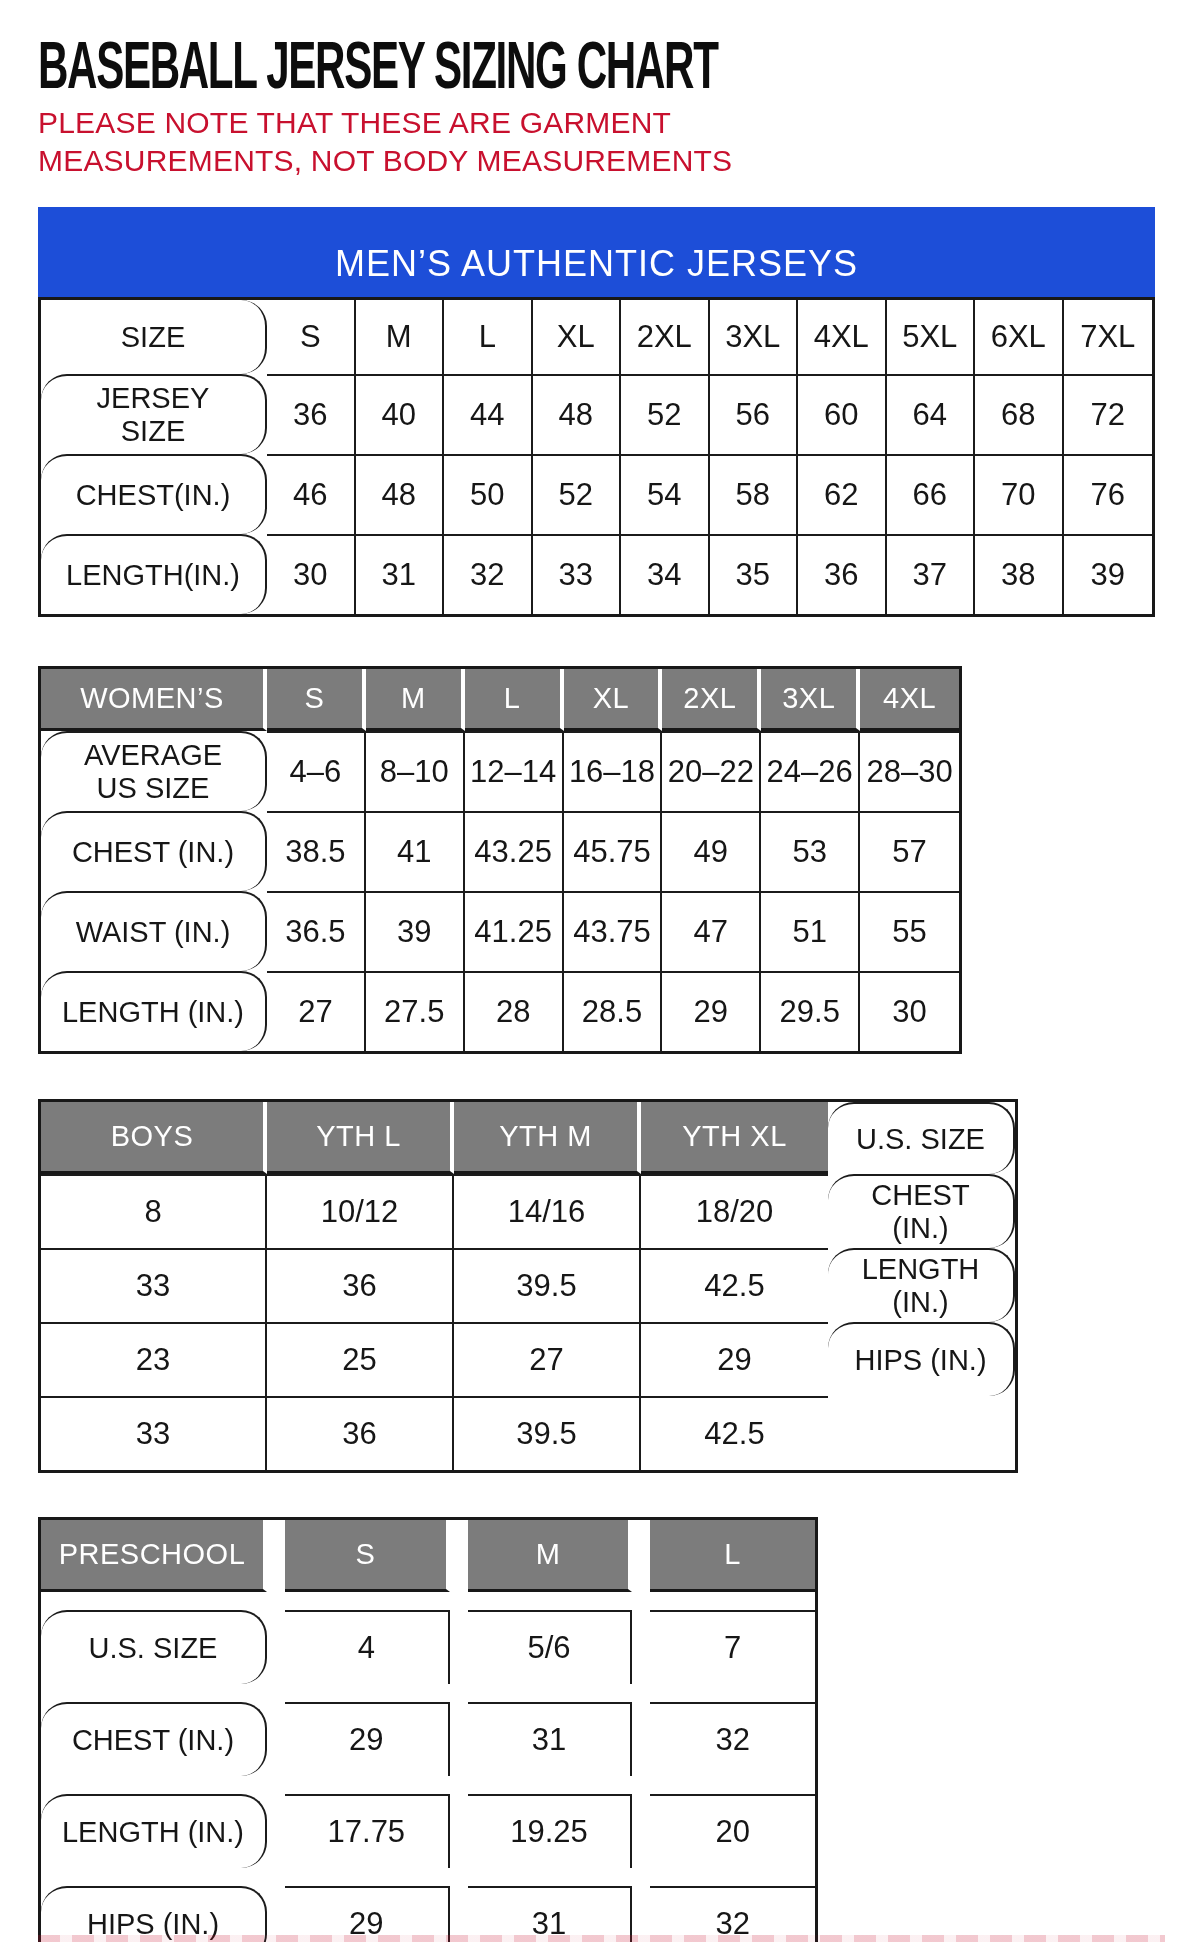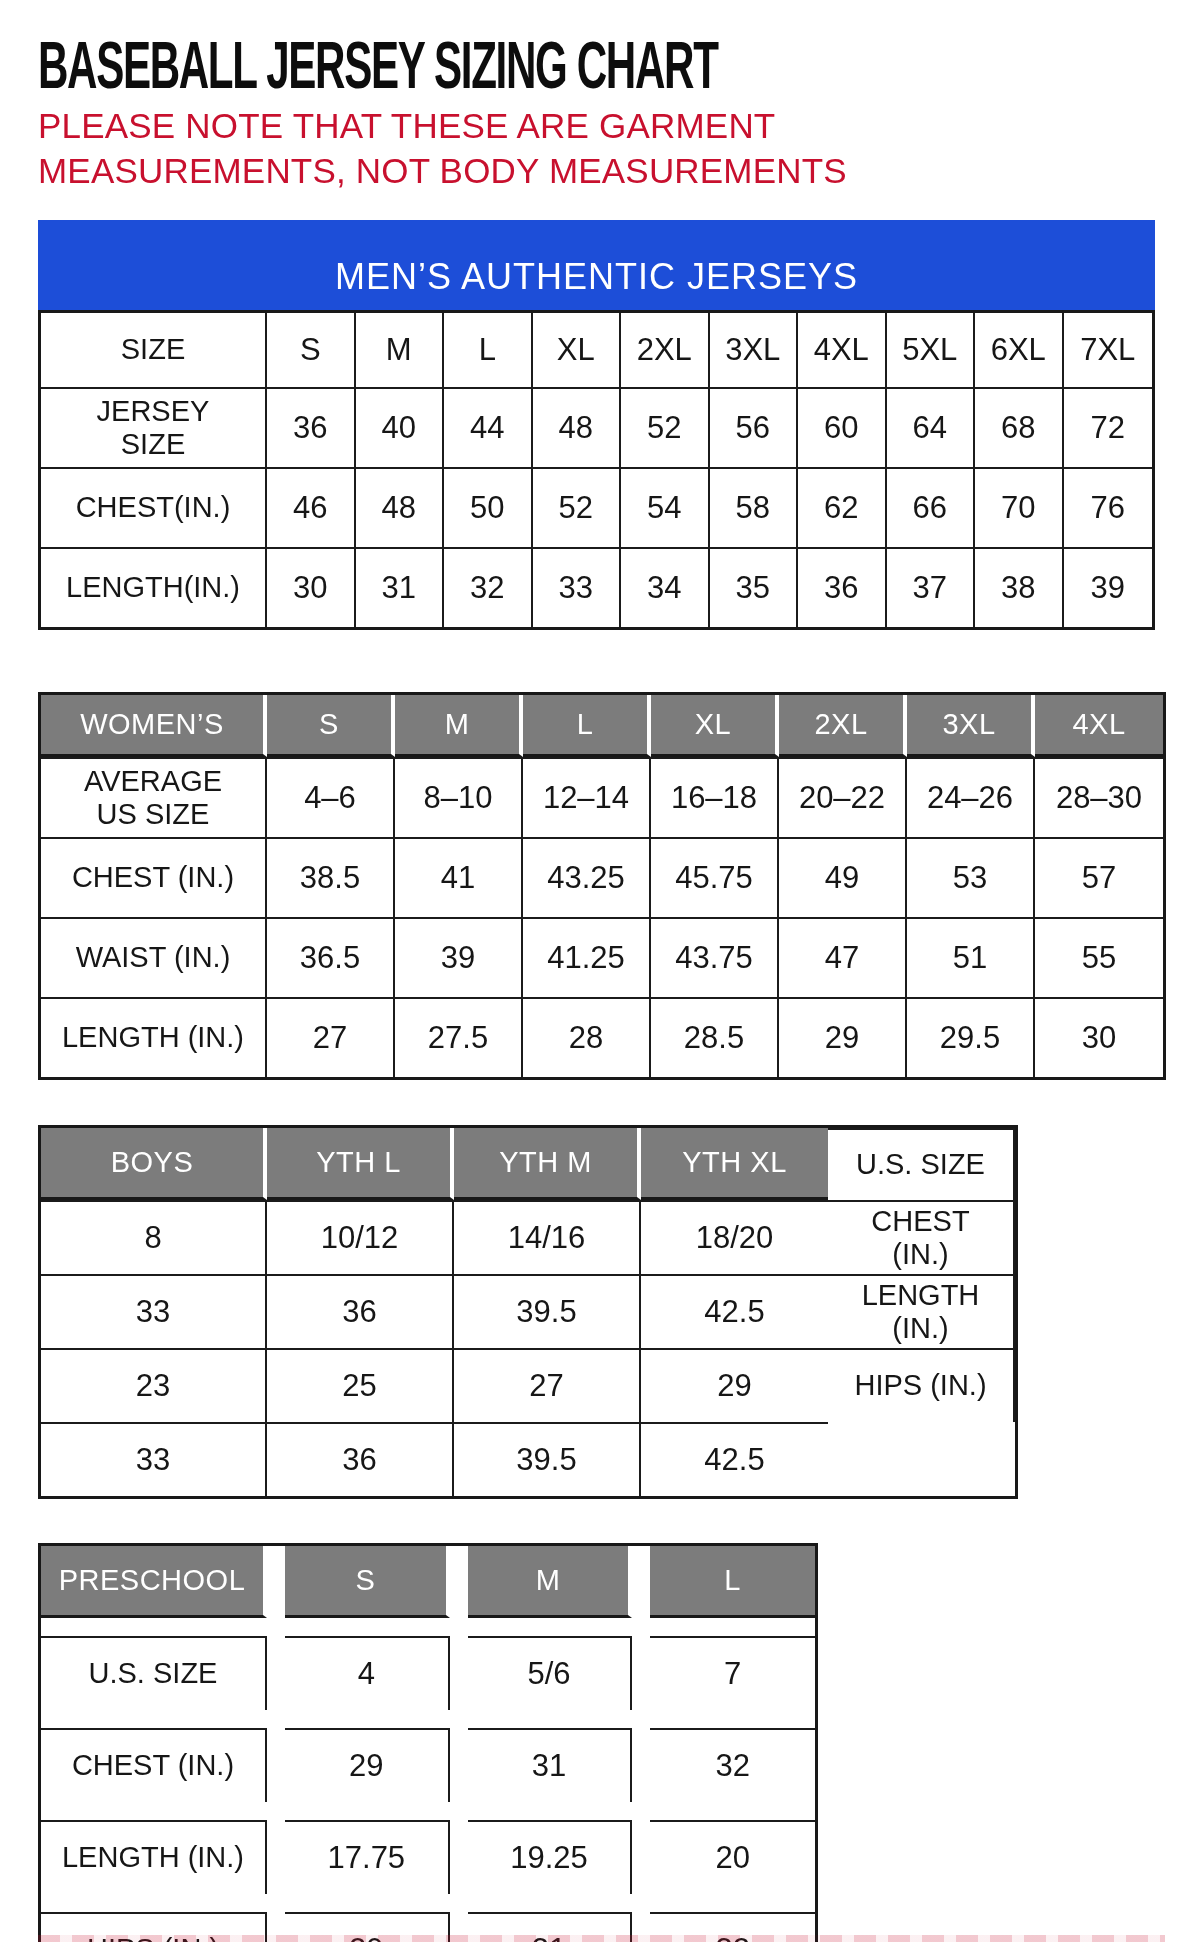--- a/index.html
+++ b/index.html
@@ -14,55 +14,55 @@
   .page-title {
     display:inline-block;
     font-size:62px; font-weight:800; letter-spacing:-2px; line-height:1;
     color:#0d0d0d; white-space:nowrap;
     transform:scaleX(0.68) scaleY(1.08); transform-origin:left top;
     margin-top:6px; height:58px;
   }
   
   .note {
     margin-top:14px; max-width:900px;
-    font-size:35px; line-height:1.28; color:#c8102e; letter-spacing:0.2px;
+    font-size:30px; line-height:1.28; color:#c8102e; letter-spacing:0.2px;
   }
 
   
   .banner {
     margin-top:26px; width:1117px; height:90px; box-sizing:border-box;
     background:#1d4ed8; color:#ffffff;
     display:flex; align-items:flex-end; justify-content:center;
     padding-bottom:12px; font-size:36px; letter-spacing:1px;
   }
 
   
   .sizing-table {
     display:grid; box-sizing:border-box;
     border:3px solid #181818; background:#ffffff;
   }
   .t-mens      { width:1117px; grid-template-columns:226px repeat(10,1fr); grid-template-rows:74px 80px 80px 80px; }
-  .t-womens    { width:1128px;  grid-template-columns:226px repeat(7,1fr);  grid-template-rows:62px 80px 80px 80px 80px; margin-top:62px; }
+  .t-womens    { width:924px;  grid-template-columns:226px repeat(7,1fr);  grid-template-rows:62px 80px 80px 80px 80px; margin-top:49px; }
   .t-boys      { width:980px;  grid-template-columns:226px repeat(4,1fr);  grid-template-rows:72px 74px 74px 74px 74px; margin-top:45px; }
   .t-preschool { width:780px;  grid-template-columns:226px repeat(3,1fr);  grid-template-rows:72px 74px 74px 74px 74px; margin-top:44px;gap:18px; }
 
   .hcell {
     background:#7c7c7c; color:#ffffff;
     display:flex; align-items:center; justify-content:center;
     font-size:29px; letter-spacing:0.5px;
     border-right:4px solid #ffffff; border-bottom:3px solid #181818;
     box-sizing:border-box; text-align:center;
   }
   .cell, .lcell {
     display:flex; align-items:center; justify-content:center;
     border-right:2px solid #1b1b1b; border-top:2.5px solid #1b1b1b;
     box-sizing:border-box; text-align:center;
   }
   .cell  { font-size:31px; }
-  .lcell { font-size:29px; line-height:1.12; padding:0 20px; }
+  .lcell { font-size:29px; line-height:1.12; padding:0 20px;border-radius:26px; }
   .lc { border-right:none !important; }
   .fr { border-top:none !important; }
 
   
   .footer {
     margin-top:34px; font-size:29px; letter-spacing:0.6px;
     color:#c8102e; white-space:nowrap;
   }
   .cutoff-artifact {
     position:absolute; left:38px; right:35px; bottom:0; height:7px;

